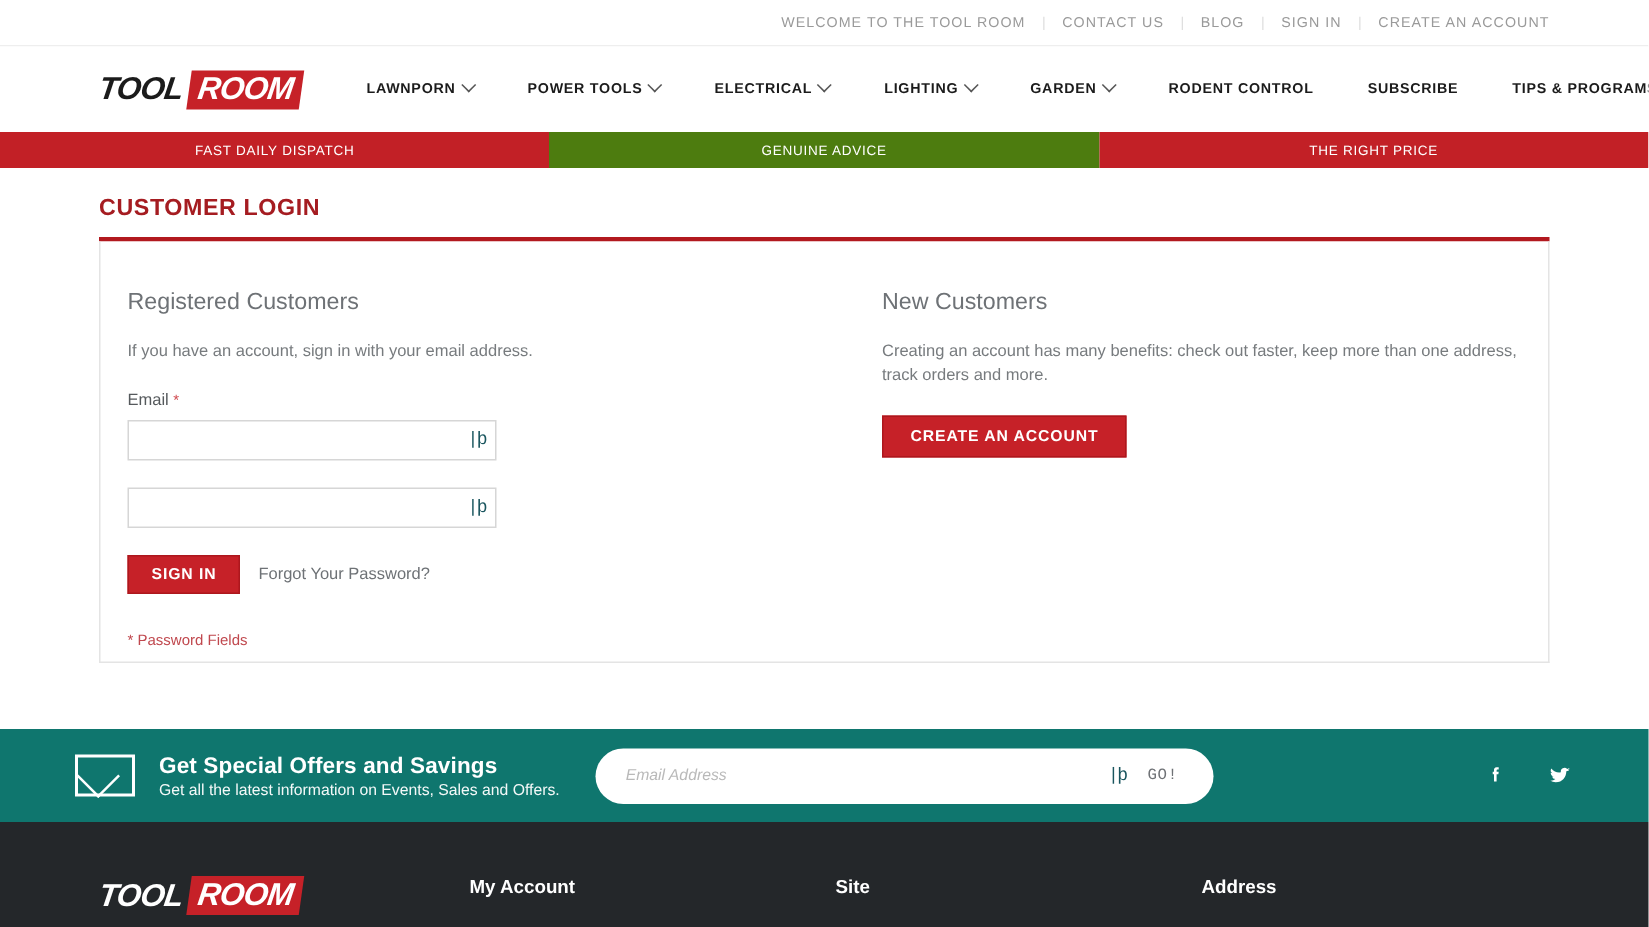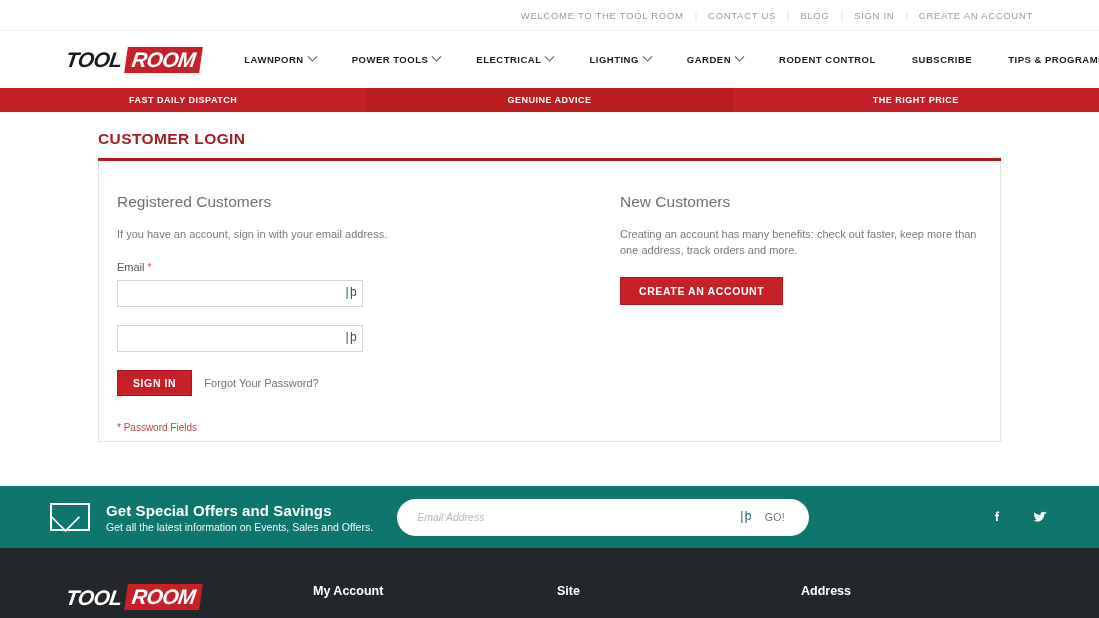--- a/index.html
+++ b/index.html
@@ -108,30 +108,30 @@
     display: flex;
     height: 24px;
   }
   .promo {
     flex: 1;
     display: flex;
     align-items: center;
     justify-content: center;
     color: #ffffff;
     font-size: 9px;
-    font-weight: bold;
+    font-weight: normal;
     letter-spacing: 0.5px;
     text-transform: uppercase;
   }
   .promo.p1 { background: #c22026; }
-  .promo.p2 { background: #b91c1c; }
+  .promo.p2 { background: #4d7c0f; }
   .promo.p3 { background: #c22026; }
 
   
-  .content { padding: 0 98px; }
+  .content { padding: 0 66px; }
   .page-title {
     font-size: 15.5px;
     font-weight: bold;
     letter-spacing: 0.4px;
     color: #a51c21;
     text-transform: uppercase;
     margin: 18px 0 10px 0;
   }
   .title-rule {
     height: 3px;
@@ -281,21 +281,21 @@
     font-family: "Liberation Sans", sans-serif;
   }
   .nl-form input::placeholder { color: #b9b9b9; font-style: italic; }
   .go-btn {
     background: none; border: none;
     font-size: 10.5px;
     color: #6f7276;
     letter-spacing: 0.4px;
     cursor: pointer;
     padding-left: 14px;
-    font-family: Liberation Sans, sans-serif;
+    font-family: Liberation Mono, monospace;
   }
 
   .socials {
     margin-left: auto;
     display: flex;
     align-items: center;
     gap: 26px;
     color: #ffffff;
   }
   .soc { cursor: pointer; display:flex; }

